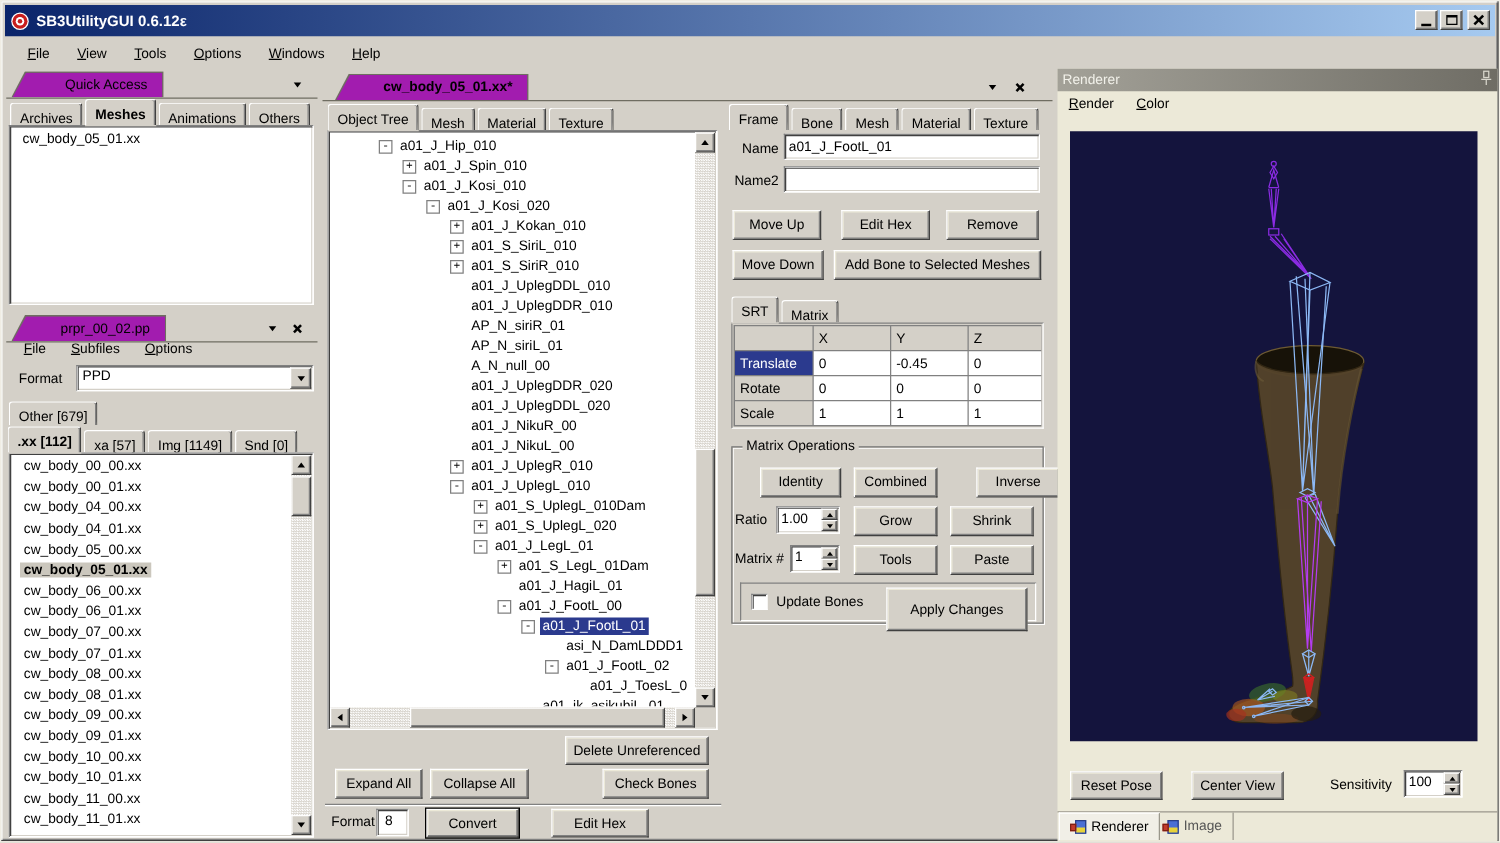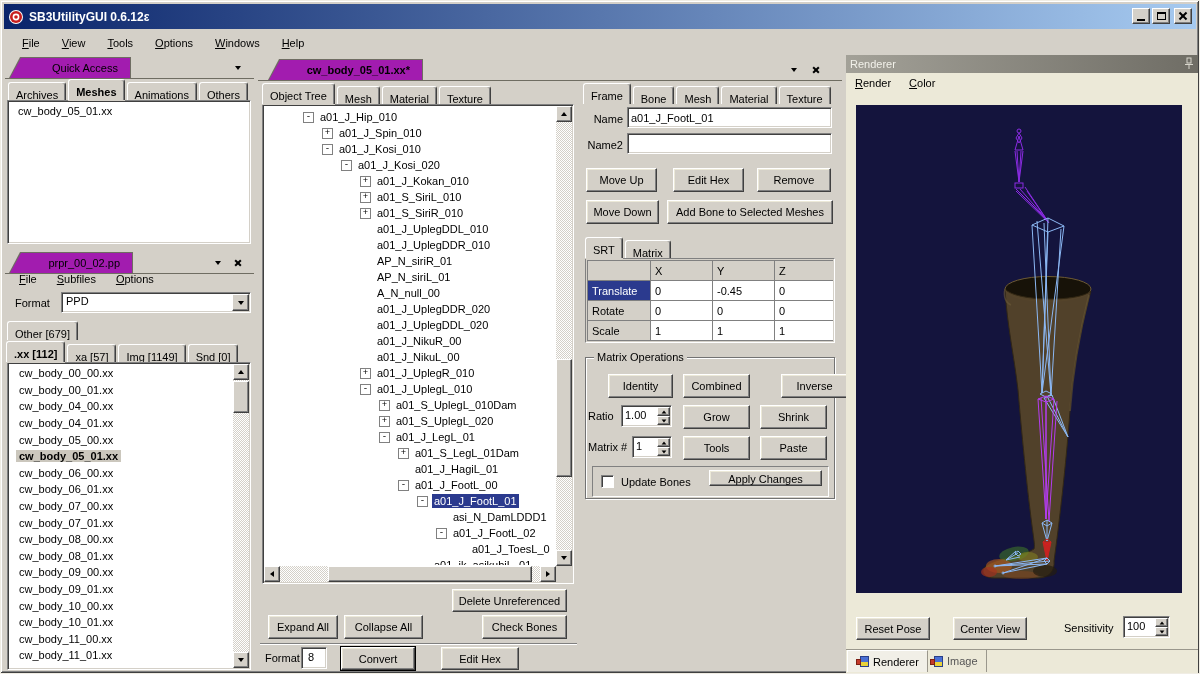--- a/index.html
+++ b/index.html
@@ -571,21 +571,21 @@
       </div>
       <div class="btn abs" style="left:97px;top:78px;width:67px;height:24px;">
           <span>Tools</span>
         </div>
       <div class="btn abs" style="left:174px;top:78px;width:67px;height:24px;">
           <span>Paste</span>
         </div>
       <div class="abs inset-gray" style="left:6px;top:108px;width:237px;height:31px;">
         <span class="checkbox abs" style="left:8px;top:8px;"></span>
         <span class="abs" style="left:28px;top:9px;">Update Bones</span>
-        <div class="btn abs" style="left:116px;top:3px;width:113px;height:16px;align-items:flex-end;">
+        <div class="btn abs" style="left:116px;top:3px;width:113px;height:35px;">
             <span>Apply Changes</span>
           </div>
       </div>
     </div>
   </div>
 
   <div class="abs" style="left:845px;top:54px;width:352px;height:618px;background:#ece9d8;">
     <div class="dock-header">
       <span class="dock-title">Renderer</span>
       <span style="margin-left:auto;">

